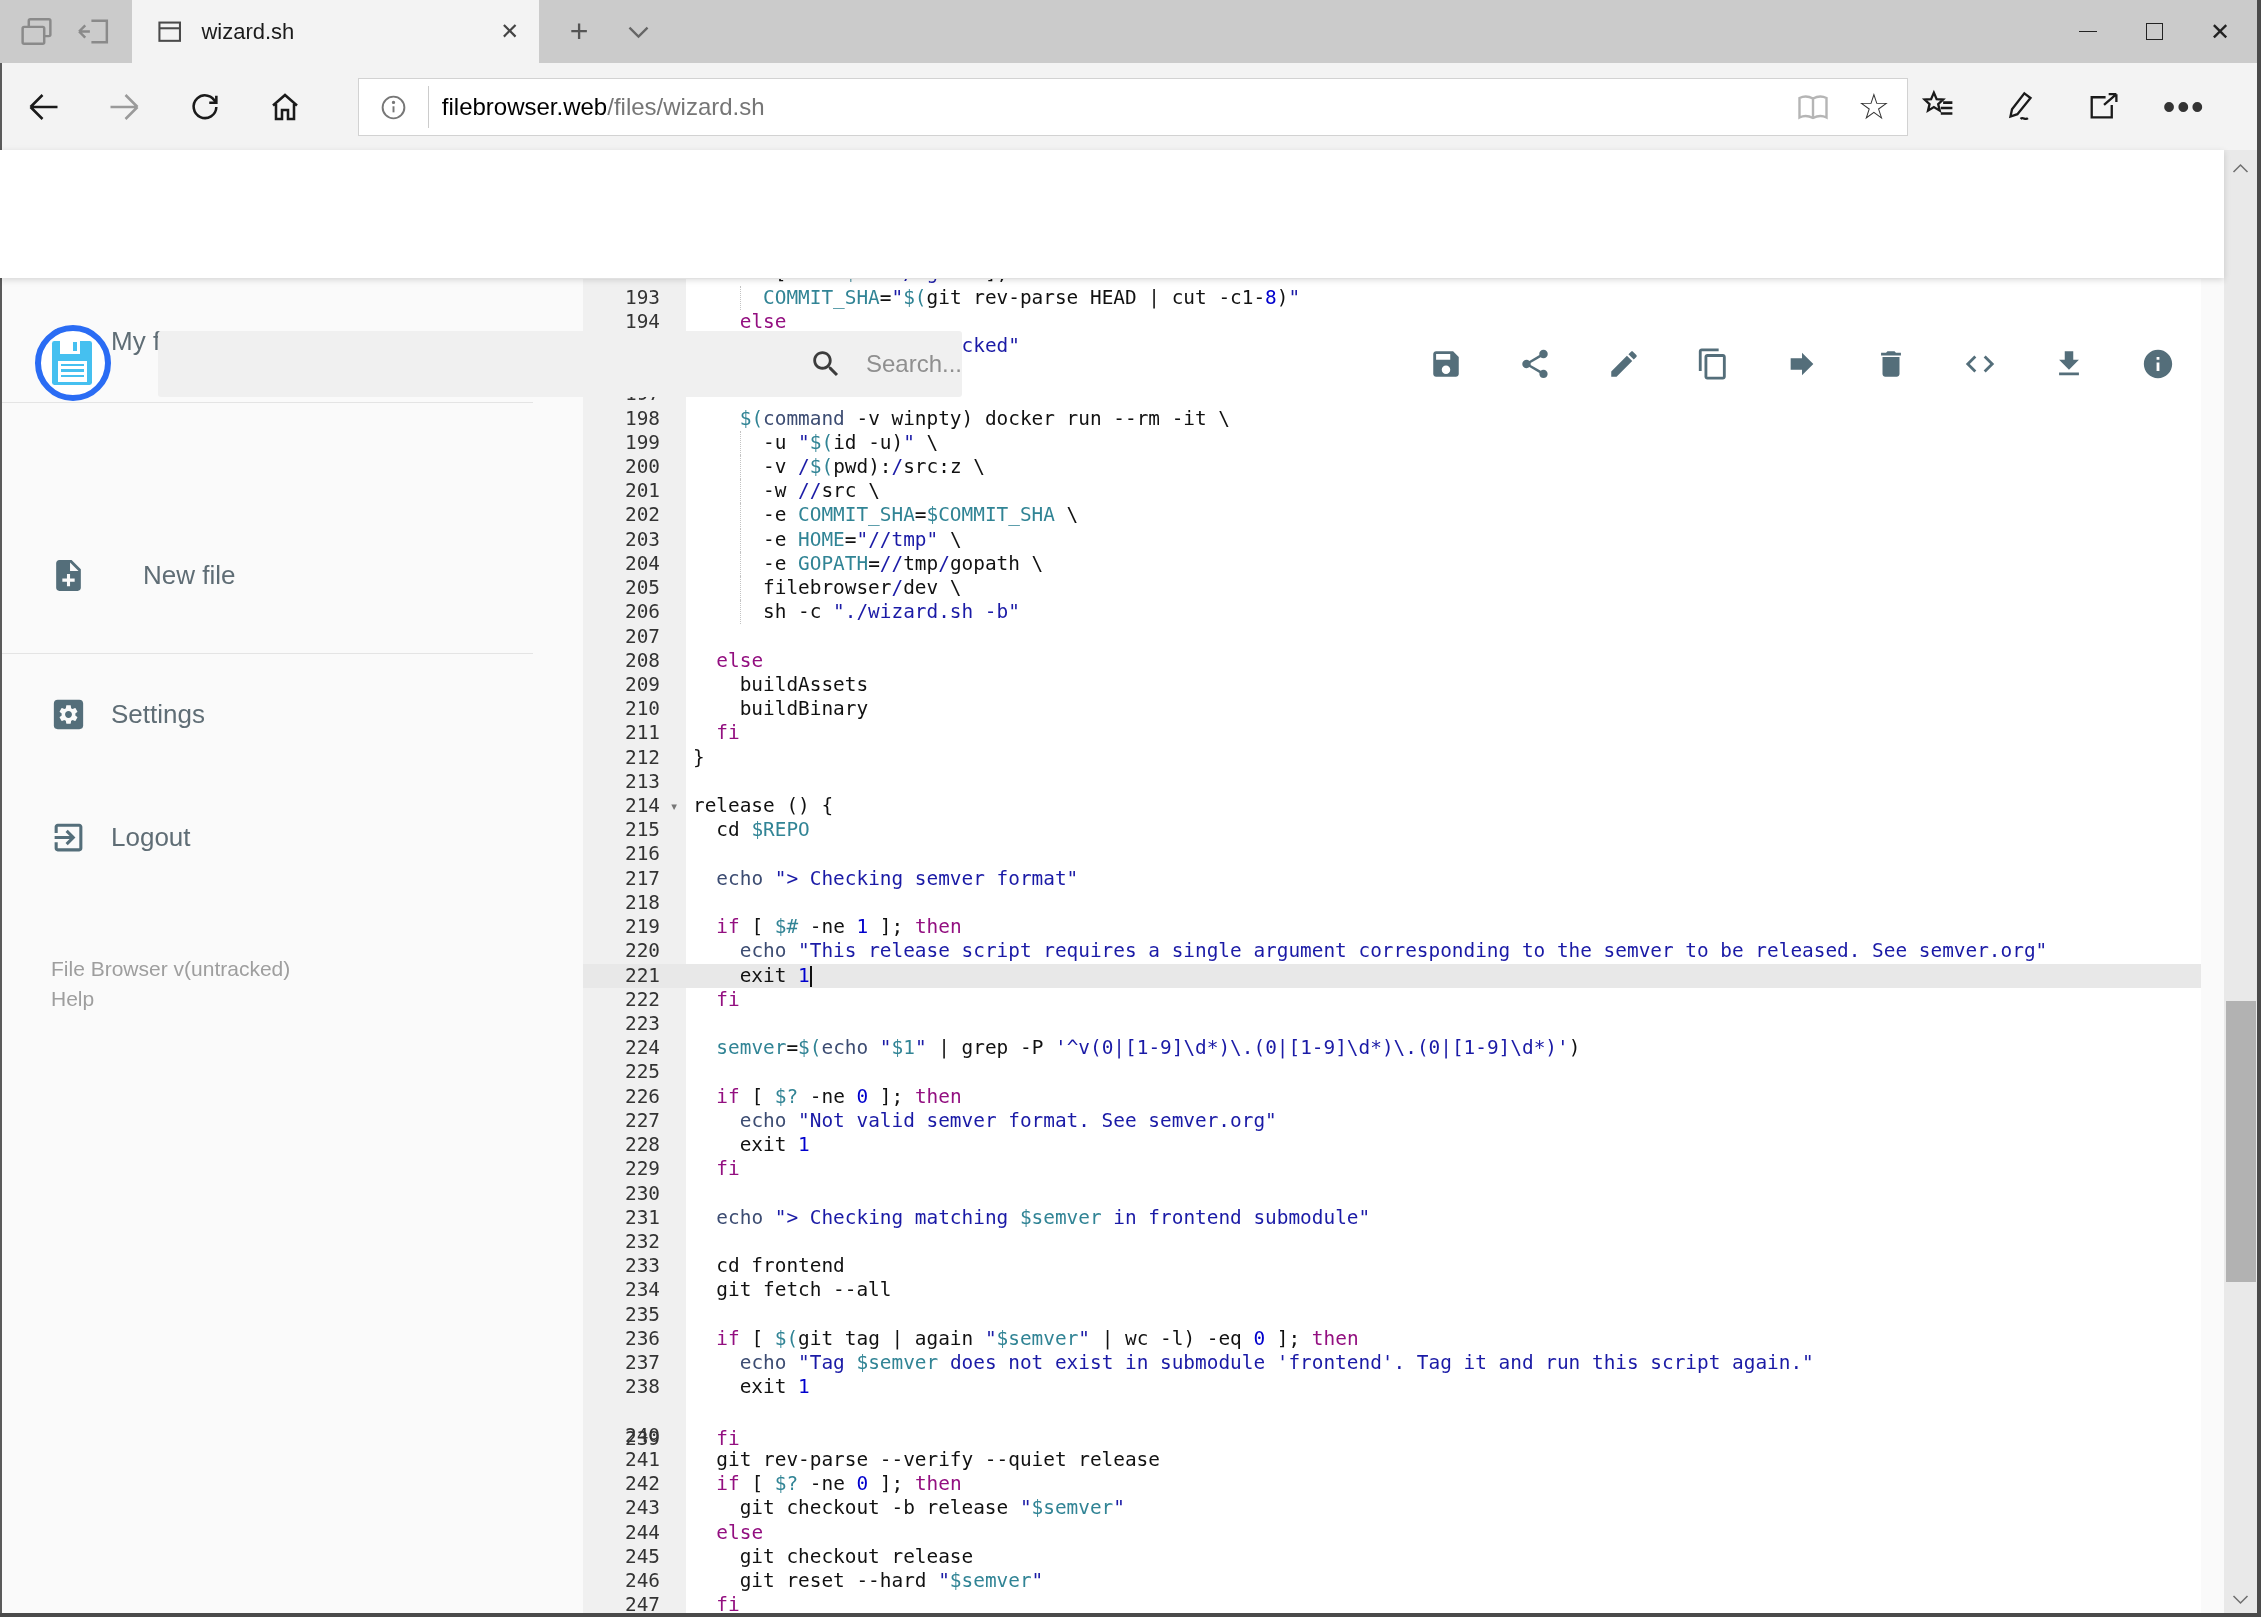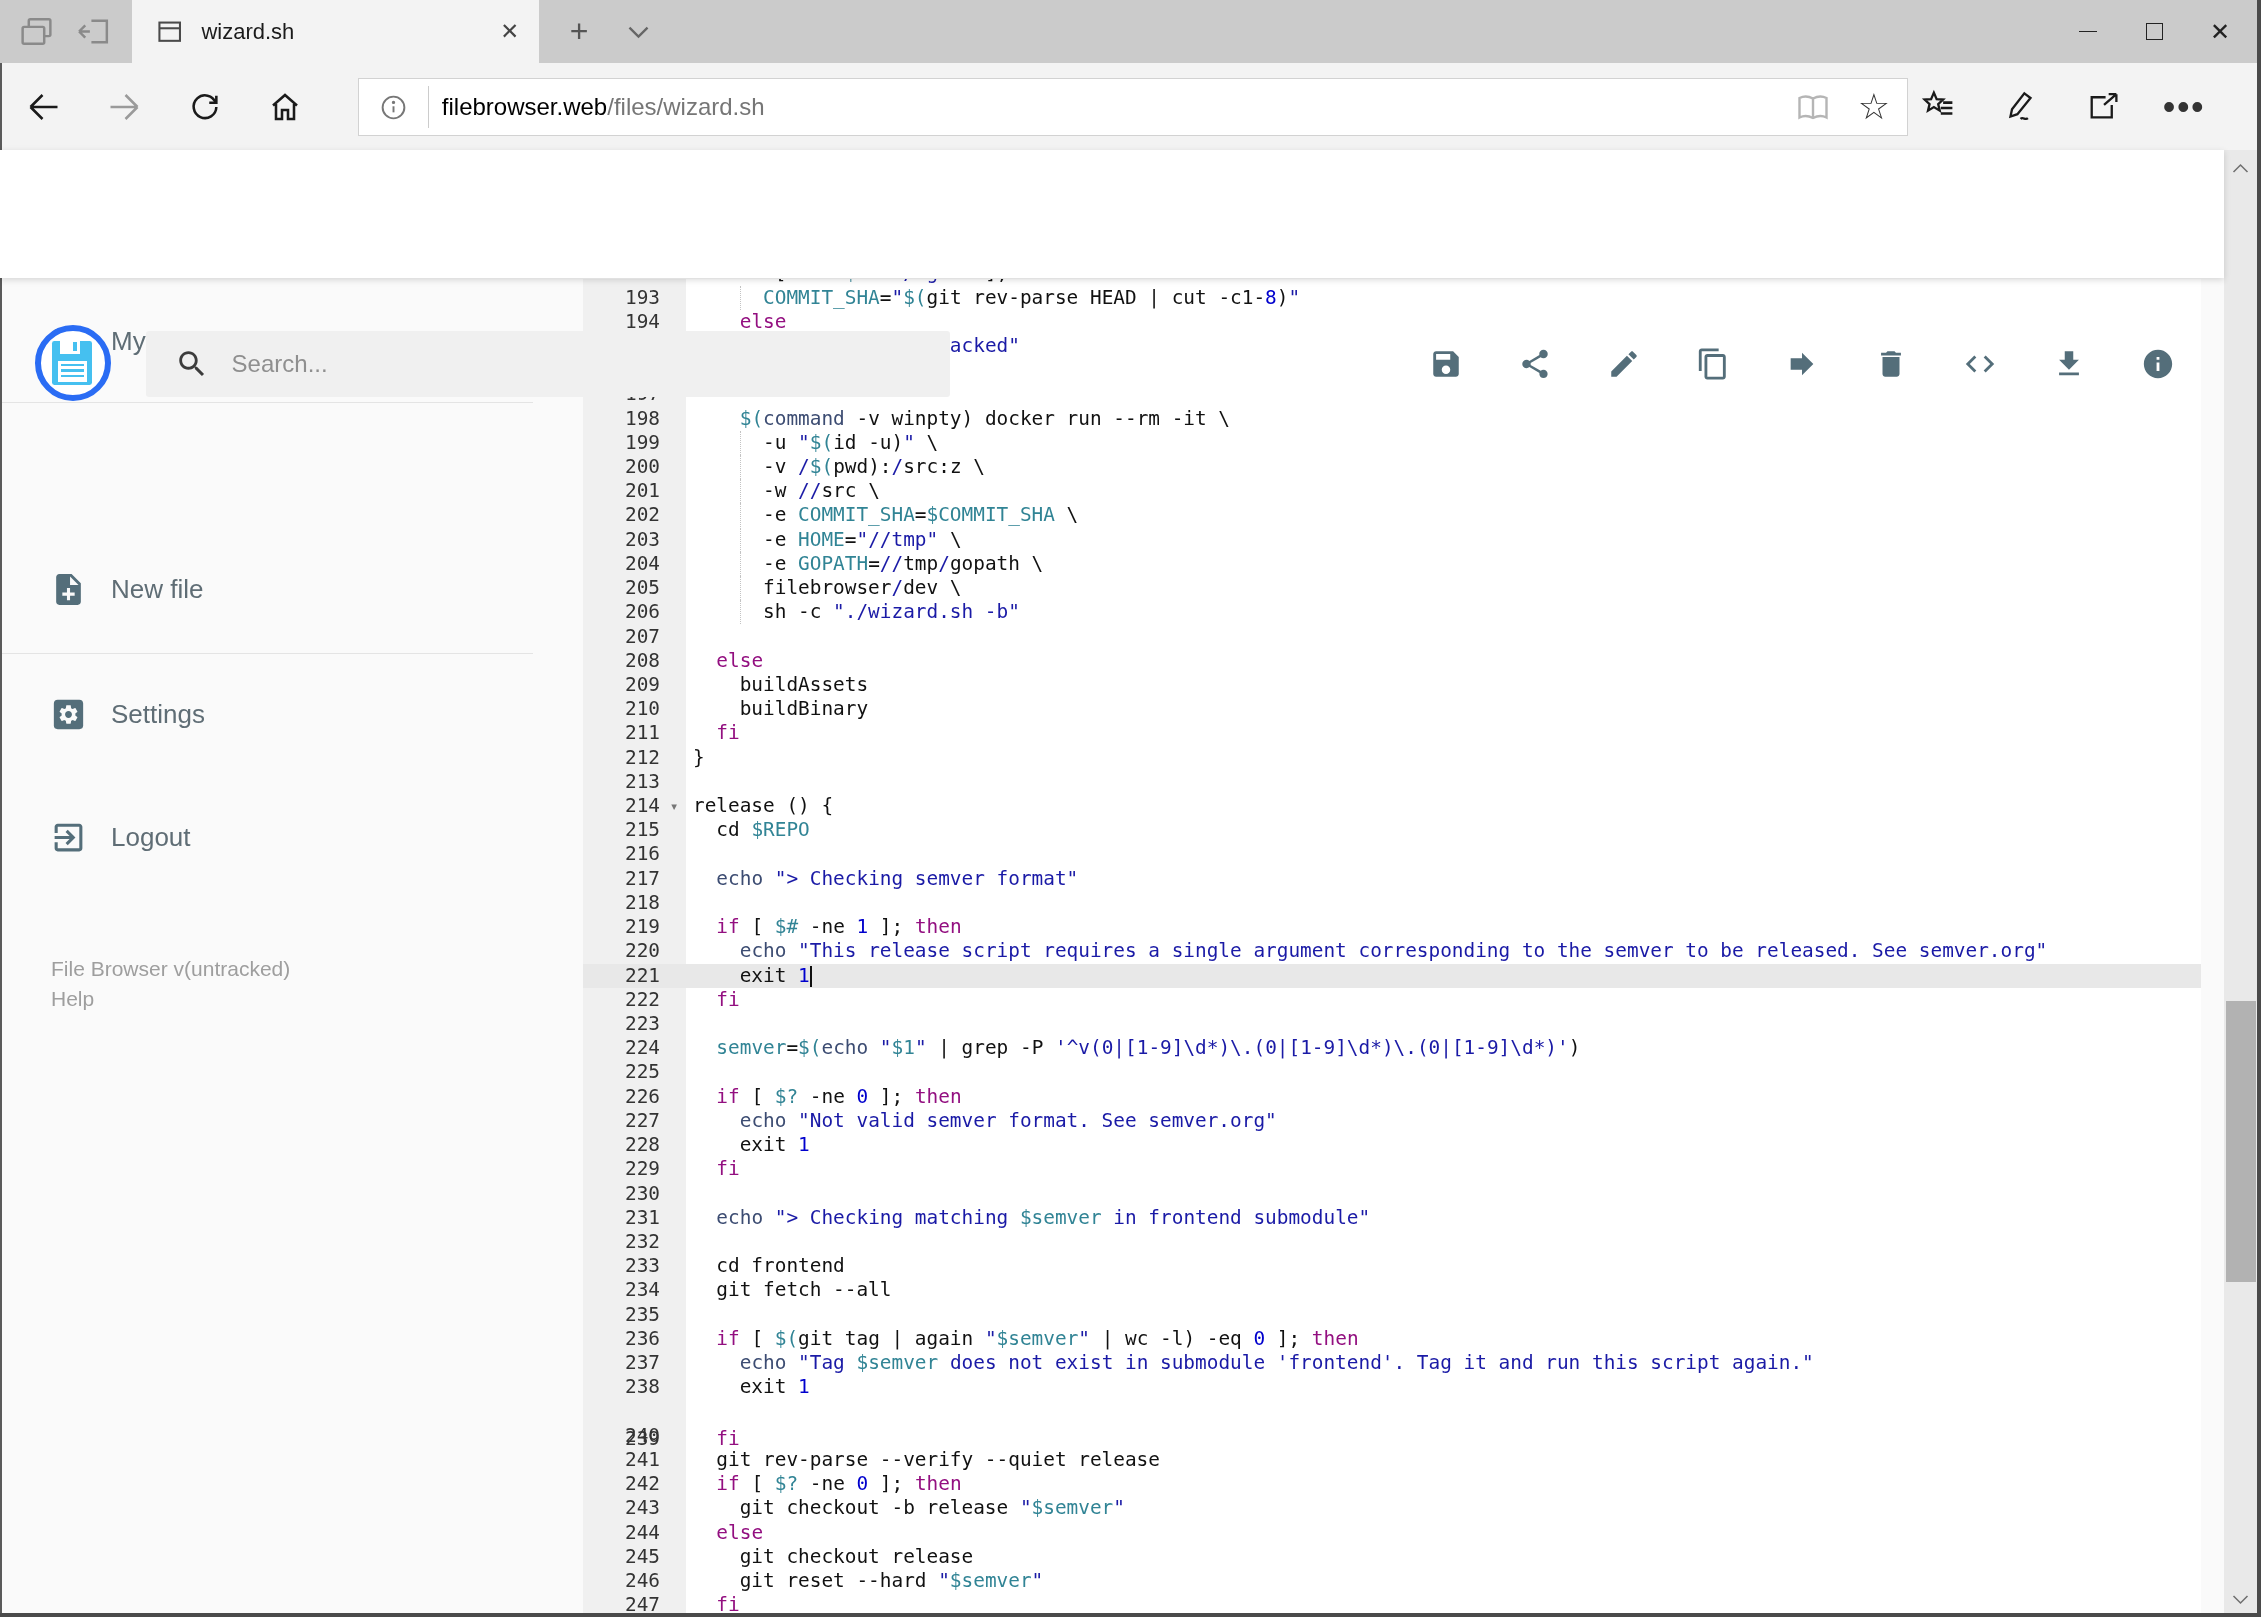--- a/index.html
+++ b/index.html
@@ -39,21 +39,21 @@
   .more-glyph { font-size:36px; color:#333; letter-spacing:1.6px; line-height:0.6; }
 
   
   .appheader { position:absolute; left:0; top:150px; width:2224px; height:128px; background:#fff; box-shadow:0 2.4px 6.5px rgba(0,0,0,0.15); z-index:5; }
   .logo { position:absolute; left:35px; top:175px; width:76px; height:76px; border-radius:50%; border:6.5px solid #2a6cf4; background:#fff; overflow:hidden; }
   .floppy { position:absolute; left:11.3px; top:9.7px; width:40px; height:44px; background:#45c0f0; border-radius:2.4px; }
   .floppy .shutter { position:absolute; left:8px; top:0; width:19.4px; height:13px; background:#fff; }
   .floppy .shutter i { position:absolute; right:2.4px; top:1.6px; width:4.8px; height:9px; background:#45c0f0; display:block; }
   .floppy .label { position:absolute; left:5.7px; bottom:3.2px; width:29px; height:21px; background:#fff; }
   .floppy .label i { display:block; height:2.4px; background:#45c0f0; margin:3.2px 3.2px 0 3.2px; }
-  .searchbox { position:absolute; left:146px; top:181px; width:804px; height:66px; background:#f0f0f0; border-radius:3.2px; display:flex; align-items:center; }
+  .searchbox { position:absolute; left:158px; top:181px; width:804px; height:66px; background:#f0f0f0; border-radius:3.2px; display:flex; align-items:center;justify-content:flex-end; }
   .searchbox .mag { margin-left:29px; }
   .search-ph { margin-left:22.6px; font-size:24px; color:#8f8f8f; }
   .app-toolbar { position:absolute; right:49px; top:181px; height:66px; display:flex; align-items:center; gap:55px; }
   .tool-btn { width:34px; height:34px; display:flex; align-items:center; justify-content:center; }
 
   
   .sidebar { position:absolute; left:0; top:279px; width:583px; height:1338px; background:#fafafa; }
   .side-item { position:absolute; left:0; width:583px; height:73px; display:flex; align-items:center; }
   .side-item .s-icon { margin-left:50px; }
   .side-label { margin-left:24px; font-size:26px; color:#5f6d75; }
@@ -274,21 +274,21 @@
 <div class="sidebar">
   <div class="side-item" style="top:26px;">
     <span class="s-icon">
       <svg width="37" height="37" viewBox="0 0 24 24" fill="#546e7a">
           <path d="M10 4H4c-1.1 0-2 .9-2 2v12c0 1.1.9 2 2 2h16c1.1 0 2-.9 2-2V8c0-1.1-.9-2-2-2h-8l-2-2z"></path>
         </svg>
     </span>
     <span class="side-label">My files</span>
   </div>
   <div class="side-divider" style="top:123px;"></div>
-  <div class="side-item" style="top:274px;">
+  <div class="side-item" style="top:260px;gap:32px;">
     <span class="s-icon">
       <svg width="37" height="37" viewBox="0 0 24 24" fill="#546e7a">
           <path d="M14 2H6c-1.1 0-2 .9-2 2v16c0 1.1.9 2 2 2h12c1.1 0 2-.9 2-2V8l-6-6zm2 14h-3v3h-2v-3H8v-2h3v-3h2v3h3v2zm-3-7V3.5L18.5 9H13z"></path>
         </svg>
     </span>
     <span class="side-label">New file</span>
   </div>
   <div class="side-divider" style="top:374px;"></div>
   <div class="side-item" style="top:399px;">
     <span class="s-icon">

